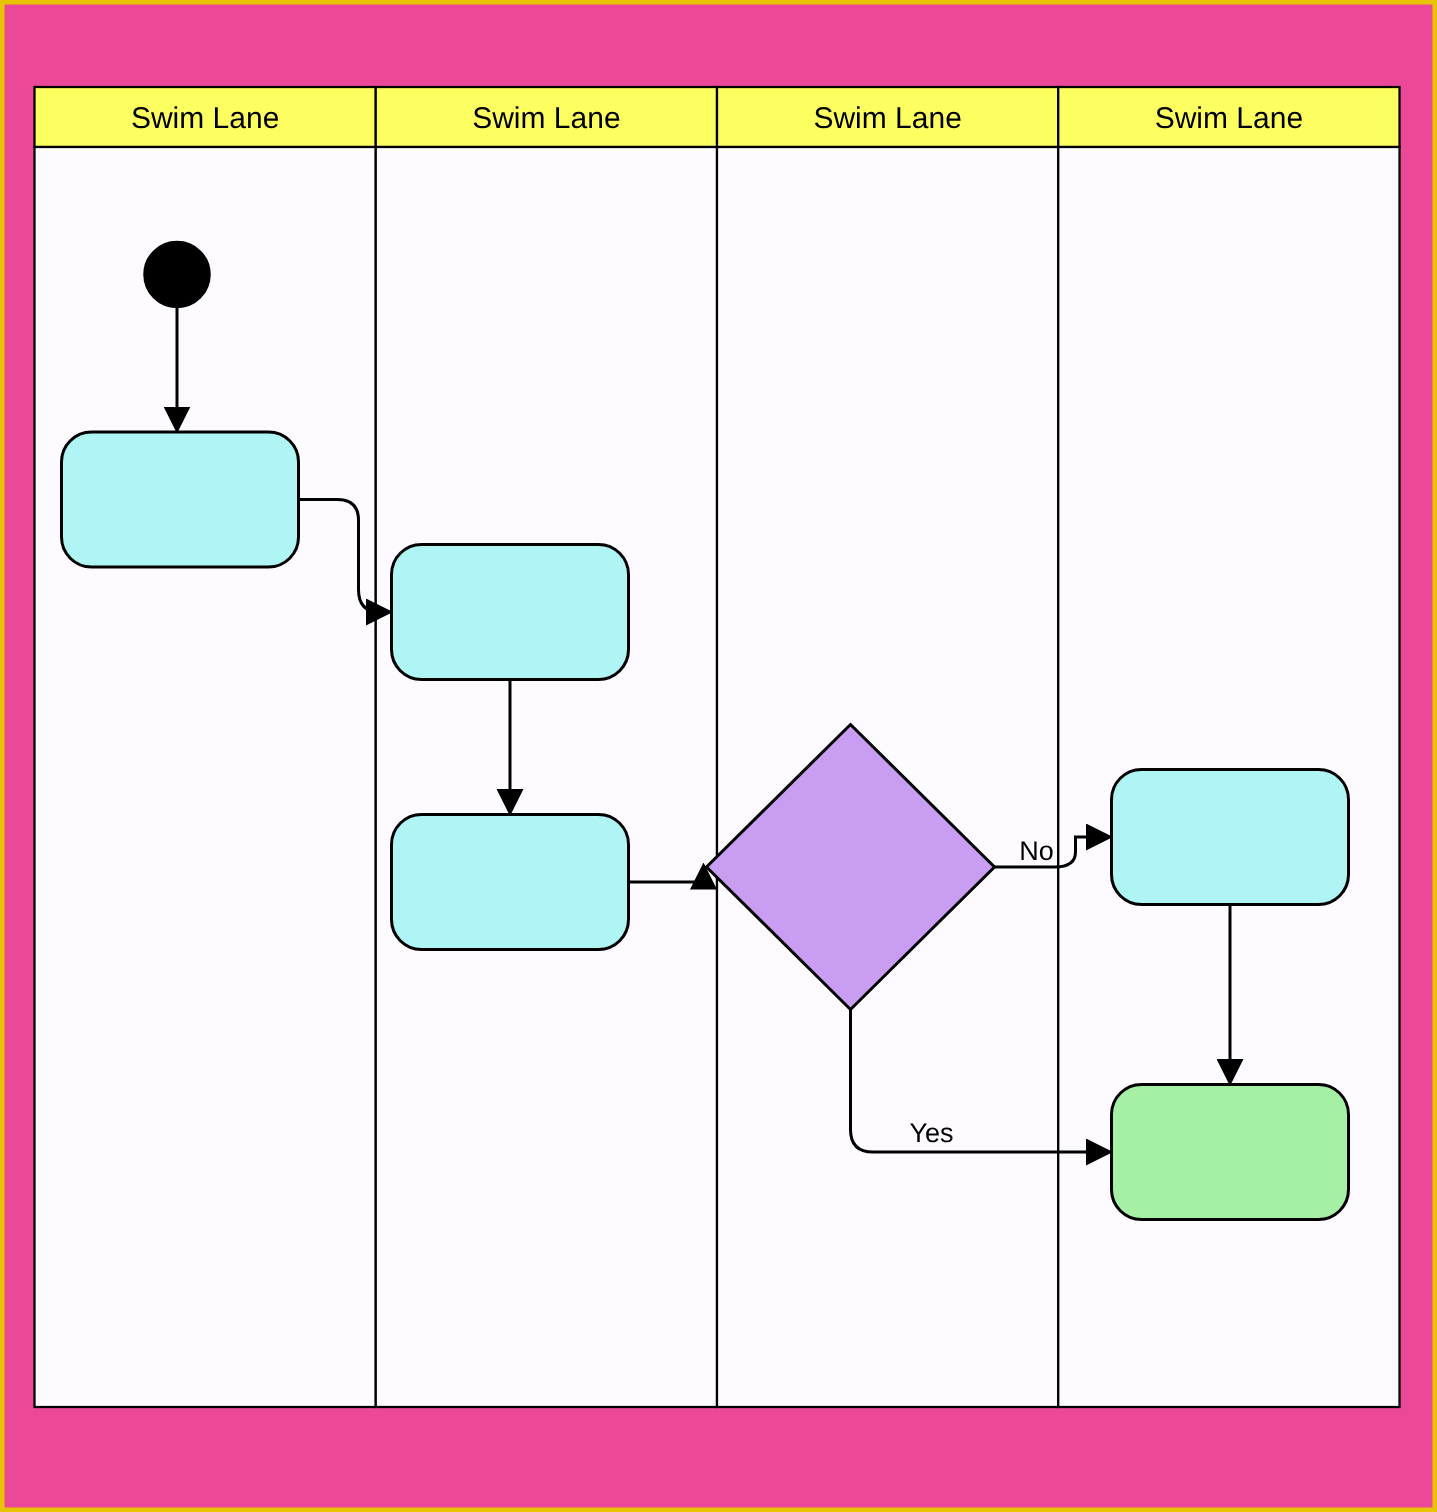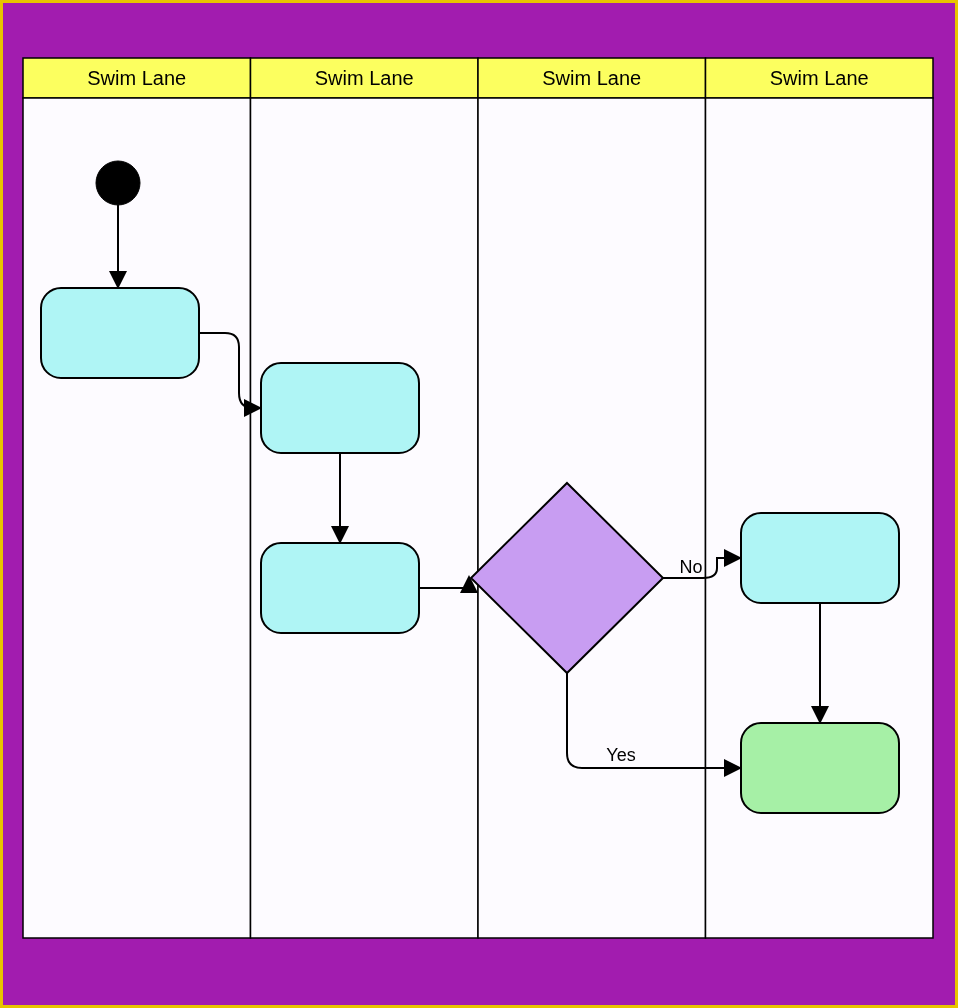--- a/index.html
+++ b/index.html
@@ -8,21 +8,21 @@
     width: 958px;
     height: 1008px;
     font-family: Arial, Helvetica, sans-serif;
     background: #ffffff;
   }
   .frame {
     box-sizing: border-box;
     width: 958px;
     height: 1008px;
     border: 3px solid #e8c300;
-    background: #a21caf;
+    background: #ec4899;
     position: relative;
   }
   svg { display: block; }
   .lane-header {
     fill: #fcff5f;
     stroke: #000;
     stroke-width: 1.5;
   }
   .lane-body {
     fill: #fdfbff;

